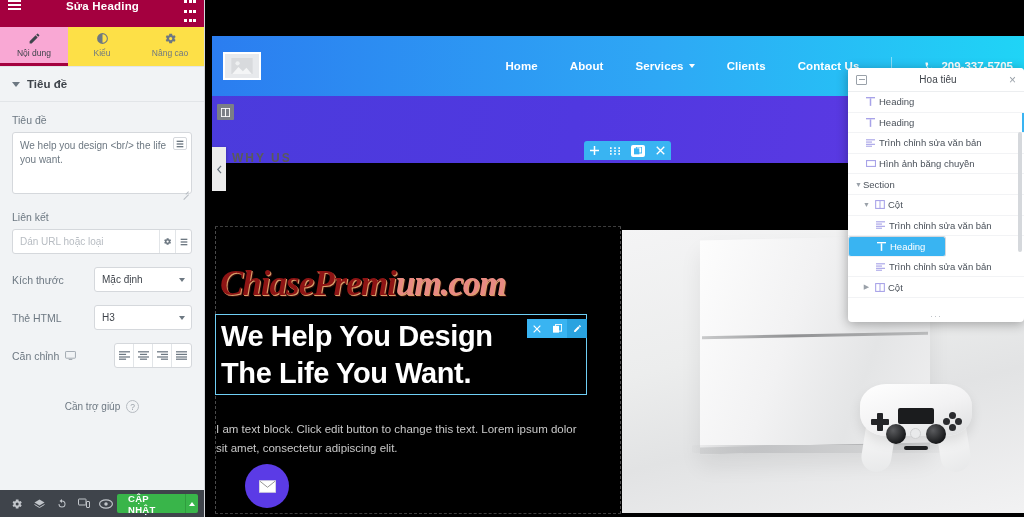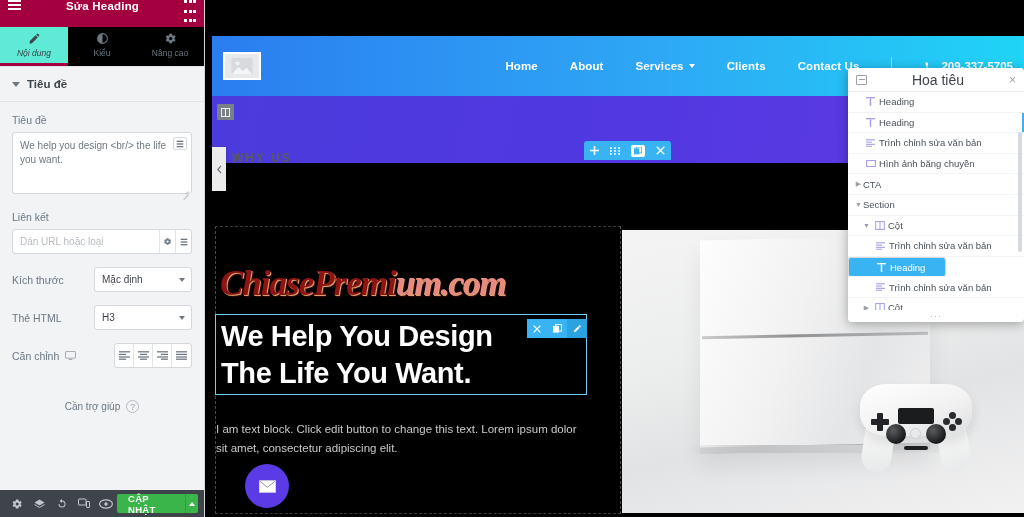--- a/index.html
+++ b/index.html
@@ -32,23 +32,23 @@
   .grid-icon i { width: 3px; height: 3px; background: #fff; display: block; }
 
   .panel-tabs {
     height: 40px; background: #fff; display: flex; flex: 0 0 40px;
     border-bottom: 1px solid #e2e5e8;
   }
   .ptab {
     flex: 1; display: flex; flex-direction: column;
     align-items: center; justify-content: center; gap: 3px;
     font-size: 8.5px; color: #6d7882; cursor: pointer;
-    border-bottom: 3px solid transparent; background: #000000;
-  }
-  .ptab.active { background: #5eead4; border-bottom-color: #a4003f; color: #3f444b; font-style: italic; }
+    border-bottom: 3px solid transparent; background: #fde047;
+  }
+  .ptab.active { background: #f9a8d4; border-bottom-color: #a4003f; color: #3f444b; }
   .ptab svg { width: 13px; height: 13px; }
 
   .section-title {
     display: flex; align-items: center; gap: 7px;
     padding: 11px 12px; font-size: 11.5px; font-weight: bold; color: #3f444b;
     background: #f1f3f5; border-bottom: 1px solid #e2e5e8;
   }
   .caret-d { width: 0; height: 0; border-left: 4px solid transparent; border-right: 4px solid transparent; border-top: 5px solid #6d7882; }
 
   .panel-body { flex: 1 1 auto; overflow: hidden; background: #f1f3f5; padding: 12px 12px 0; }
@@ -249,21 +249,21 @@
   
   #navigator {
     position:absolute; right: 0px; top: 68px; width: 176px; height: 254px;
     background:#fff; border-radius: 4px; box-shadow: 0 2px 12px rgba(0,0,0,.32);
     z-index: 70; display:flex; flex-direction:column; overflow:hidden;
   }
   .nav-head {
     height: 24px; flex: 0 0 24px; display:flex; align-items:center; justify-content:space-between;
     padding: 0 8px; border-bottom: 1px solid #eceef0; background:#fff;
   }
-  .nav-head-title { font-size: 14px; color: #3f444b; flex:1; text-align:center; }
+  .nav-head-title { font-size: 10px; color: #3f444b; flex:1; text-align:center; }
   .nav-dock { width:11px; height:10px; border:1px solid #9aa1a9; border-radius:1px; display:flex; align-items:center; justify-content:center; cursor:pointer; }
   .nav-dock i { display:block; width:6px; height:1px; background:#9aa1a9; }
   .nav-x { font-size: 12px; color:#9aa1a9; cursor:pointer; line-height:1; }
   .nav-list { flex:1; overflow:hidden; position:relative; }
   .nv {
     display:flex; align-items:center; height: 20.6px; padding-right: 6px;
     font-size: 9.5px; color:#4a515a; border-bottom: 1px solid #f2f3f5; cursor:pointer;
     white-space: nowrap;
   }
   .nv .arrow { width:9px; display:flex; align-items:center; justify-content:center; color:#9aa1a9; font-size:7px; }
@@ -676,24 +676,20 @@
 
       <div class="nv ind-3">
         <span class="gly">
           <svg width="10" height="7" viewBox="0 0 13 9">
               <rect x="0.7" y="0.7" width="11.6" height="7.6" fill="none" stroke="currentColor" stroke-width="1.4"></rect>
             </svg>
         </span>
         <span>Hình ảnh băng chuyền</span>
       </div>
 
-      <div class="nv ind-2">
-        <span class="arrow">▶</span>
-        <span>CTA</span>
-      </div>
 
       <div class="nv ind-2">
         <span class="arrow">▼</span>
         <span>Section</span>
       </div>
 
       <div class="nv ind-1">
         <span class="arrow">▼</span>
         <span class="gly">
           <svg width="10" height="9" viewBox="0 0 12 11">

